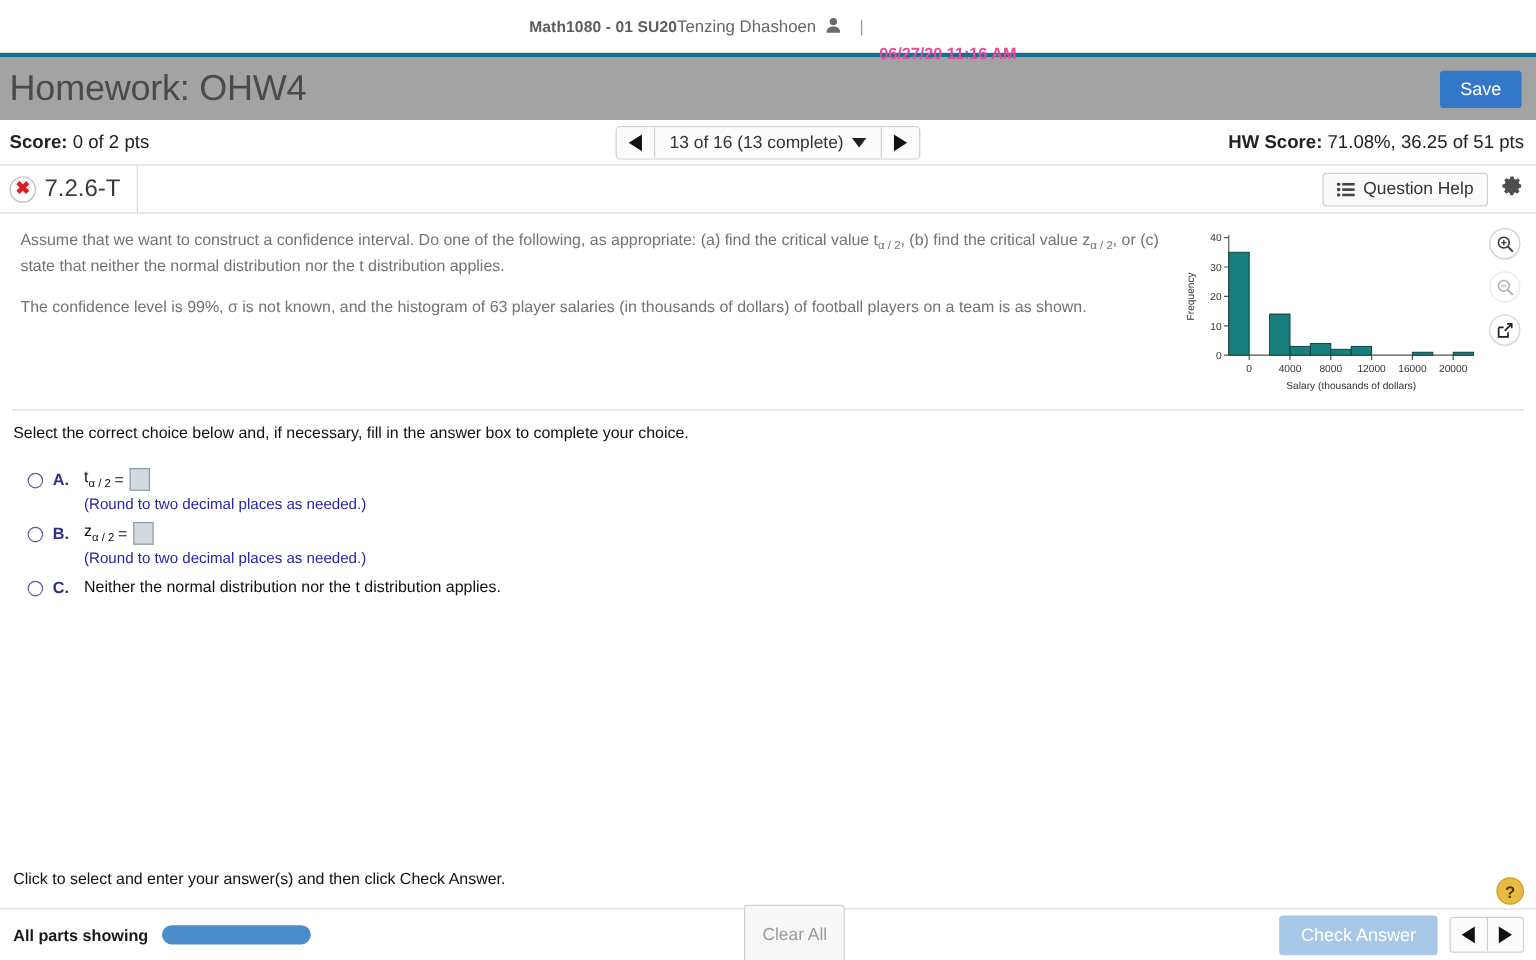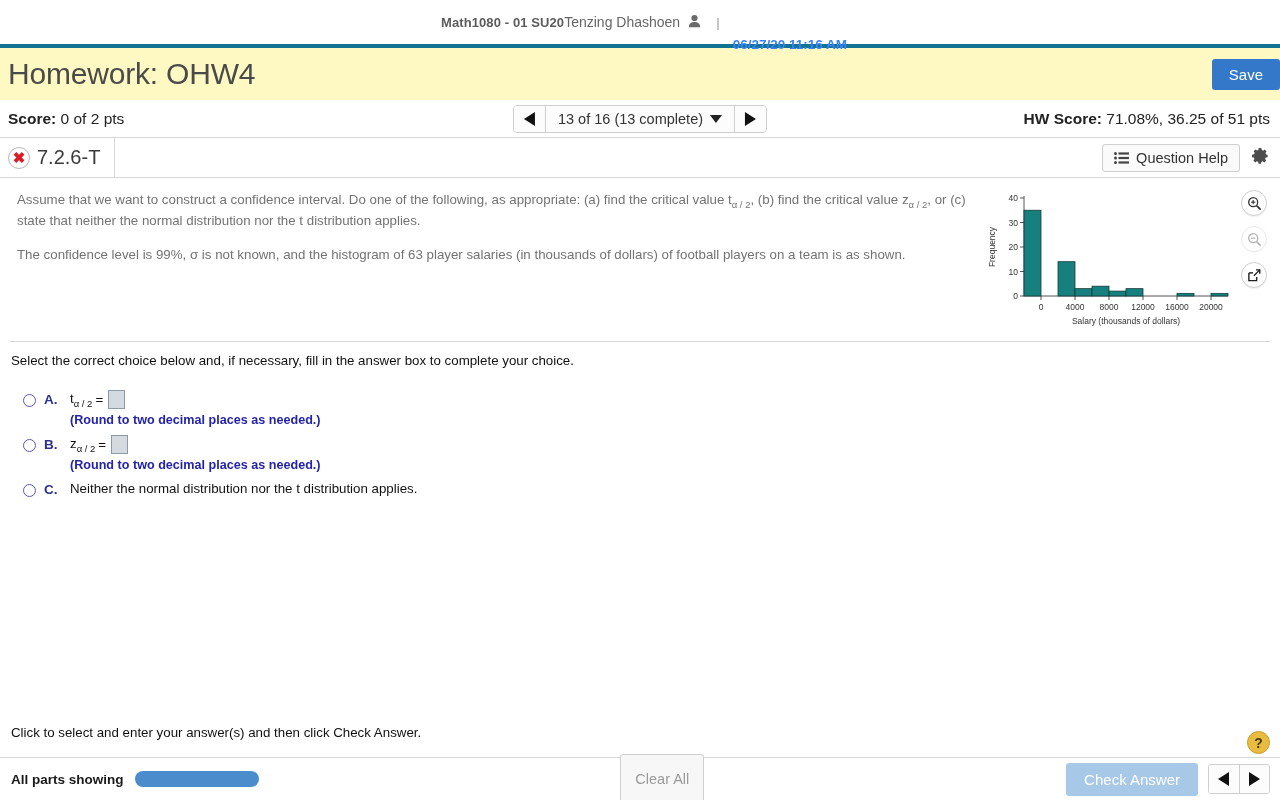--- a/index.html
+++ b/index.html
@@ -36,30 +36,30 @@
     color: #5c5c5c;
   }
   .user-name { color: #666; font-size: 14px; }
   .user-icon {
     margin-left: 8px; margin-right: 2px;
     display: inline-block;
     color: #6b6b6b;
     font-size: 13px;
   }
   .sep { margin: 0 13px; color: #9a9a9a; }
-  .datetime { font-weight: bold; color: #3b82f6; font-size: 13.5px; margin-top: 44px; }
+  .datetime { font-weight: bold; color: #ec4899; font-size: 13.5px; margin-top: 44px; }
 
   
   .hw-header {
     height: 52px;
     display: flex;
     align-items: center;
     justify-content: space-between;
-    padding: 0 0 0 8px;
-    background: #fef9c3;
+    padding: 0 12px 0 8px;
+    background: #a3a3a3;
   }
   .hw-title {
     font-size: 30px;
     color: #4a4a4a;
     font-weight: normal;
     letter-spacing: -0.2px;
   }
   .save-btn {
     background: #3479c9;
     color: #fff;
@@ -258,21 +258,20 @@
     border: 1px solid #8e9aa6;
     background: #d4dbe0;
     display: inline-block;
     margin-left: 2px;
     cursor: text;
   }
   .round-note {
     color: #2424a8;
     font-size: 12.6px;
     margin-top: 4px;
-    font-weight: bold;
   }
   .choice-text { font-size: 13.3px; color: #111; margin-top: 1px; }
 
   
   .footer-hint {
     position: absolute;
     bottom: 42px;
     left: 0; right: 0;
     height: 33px;
     display: flex;

